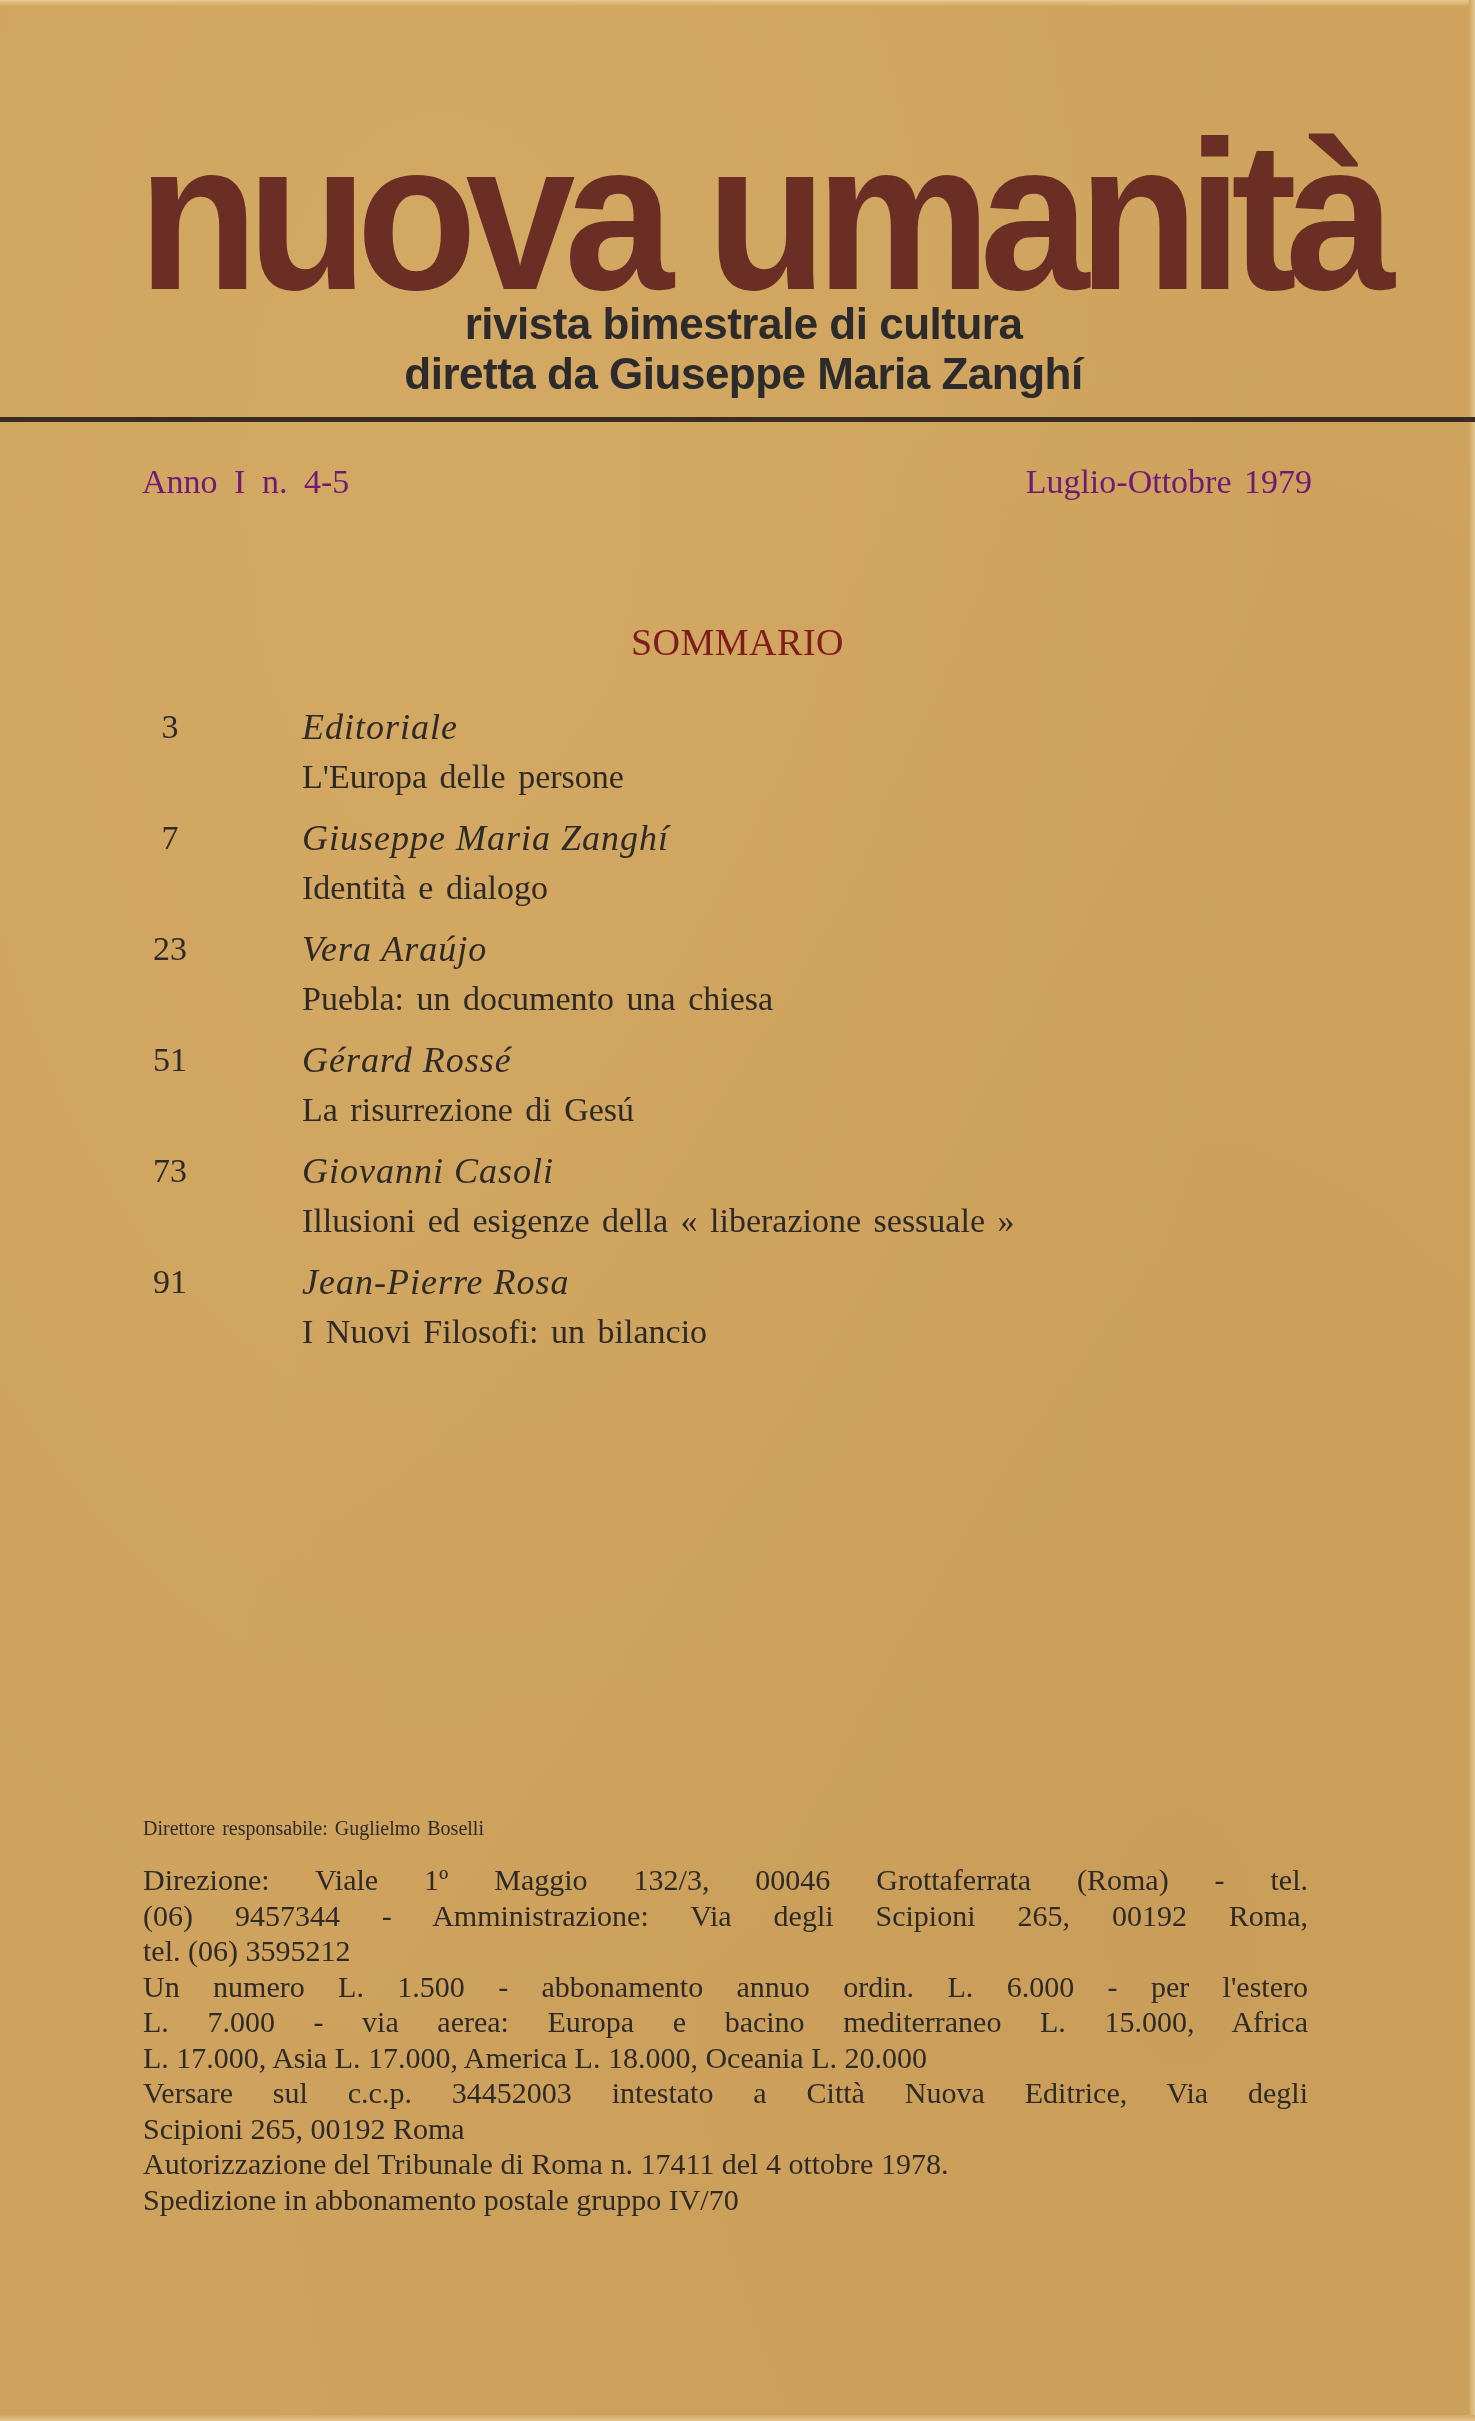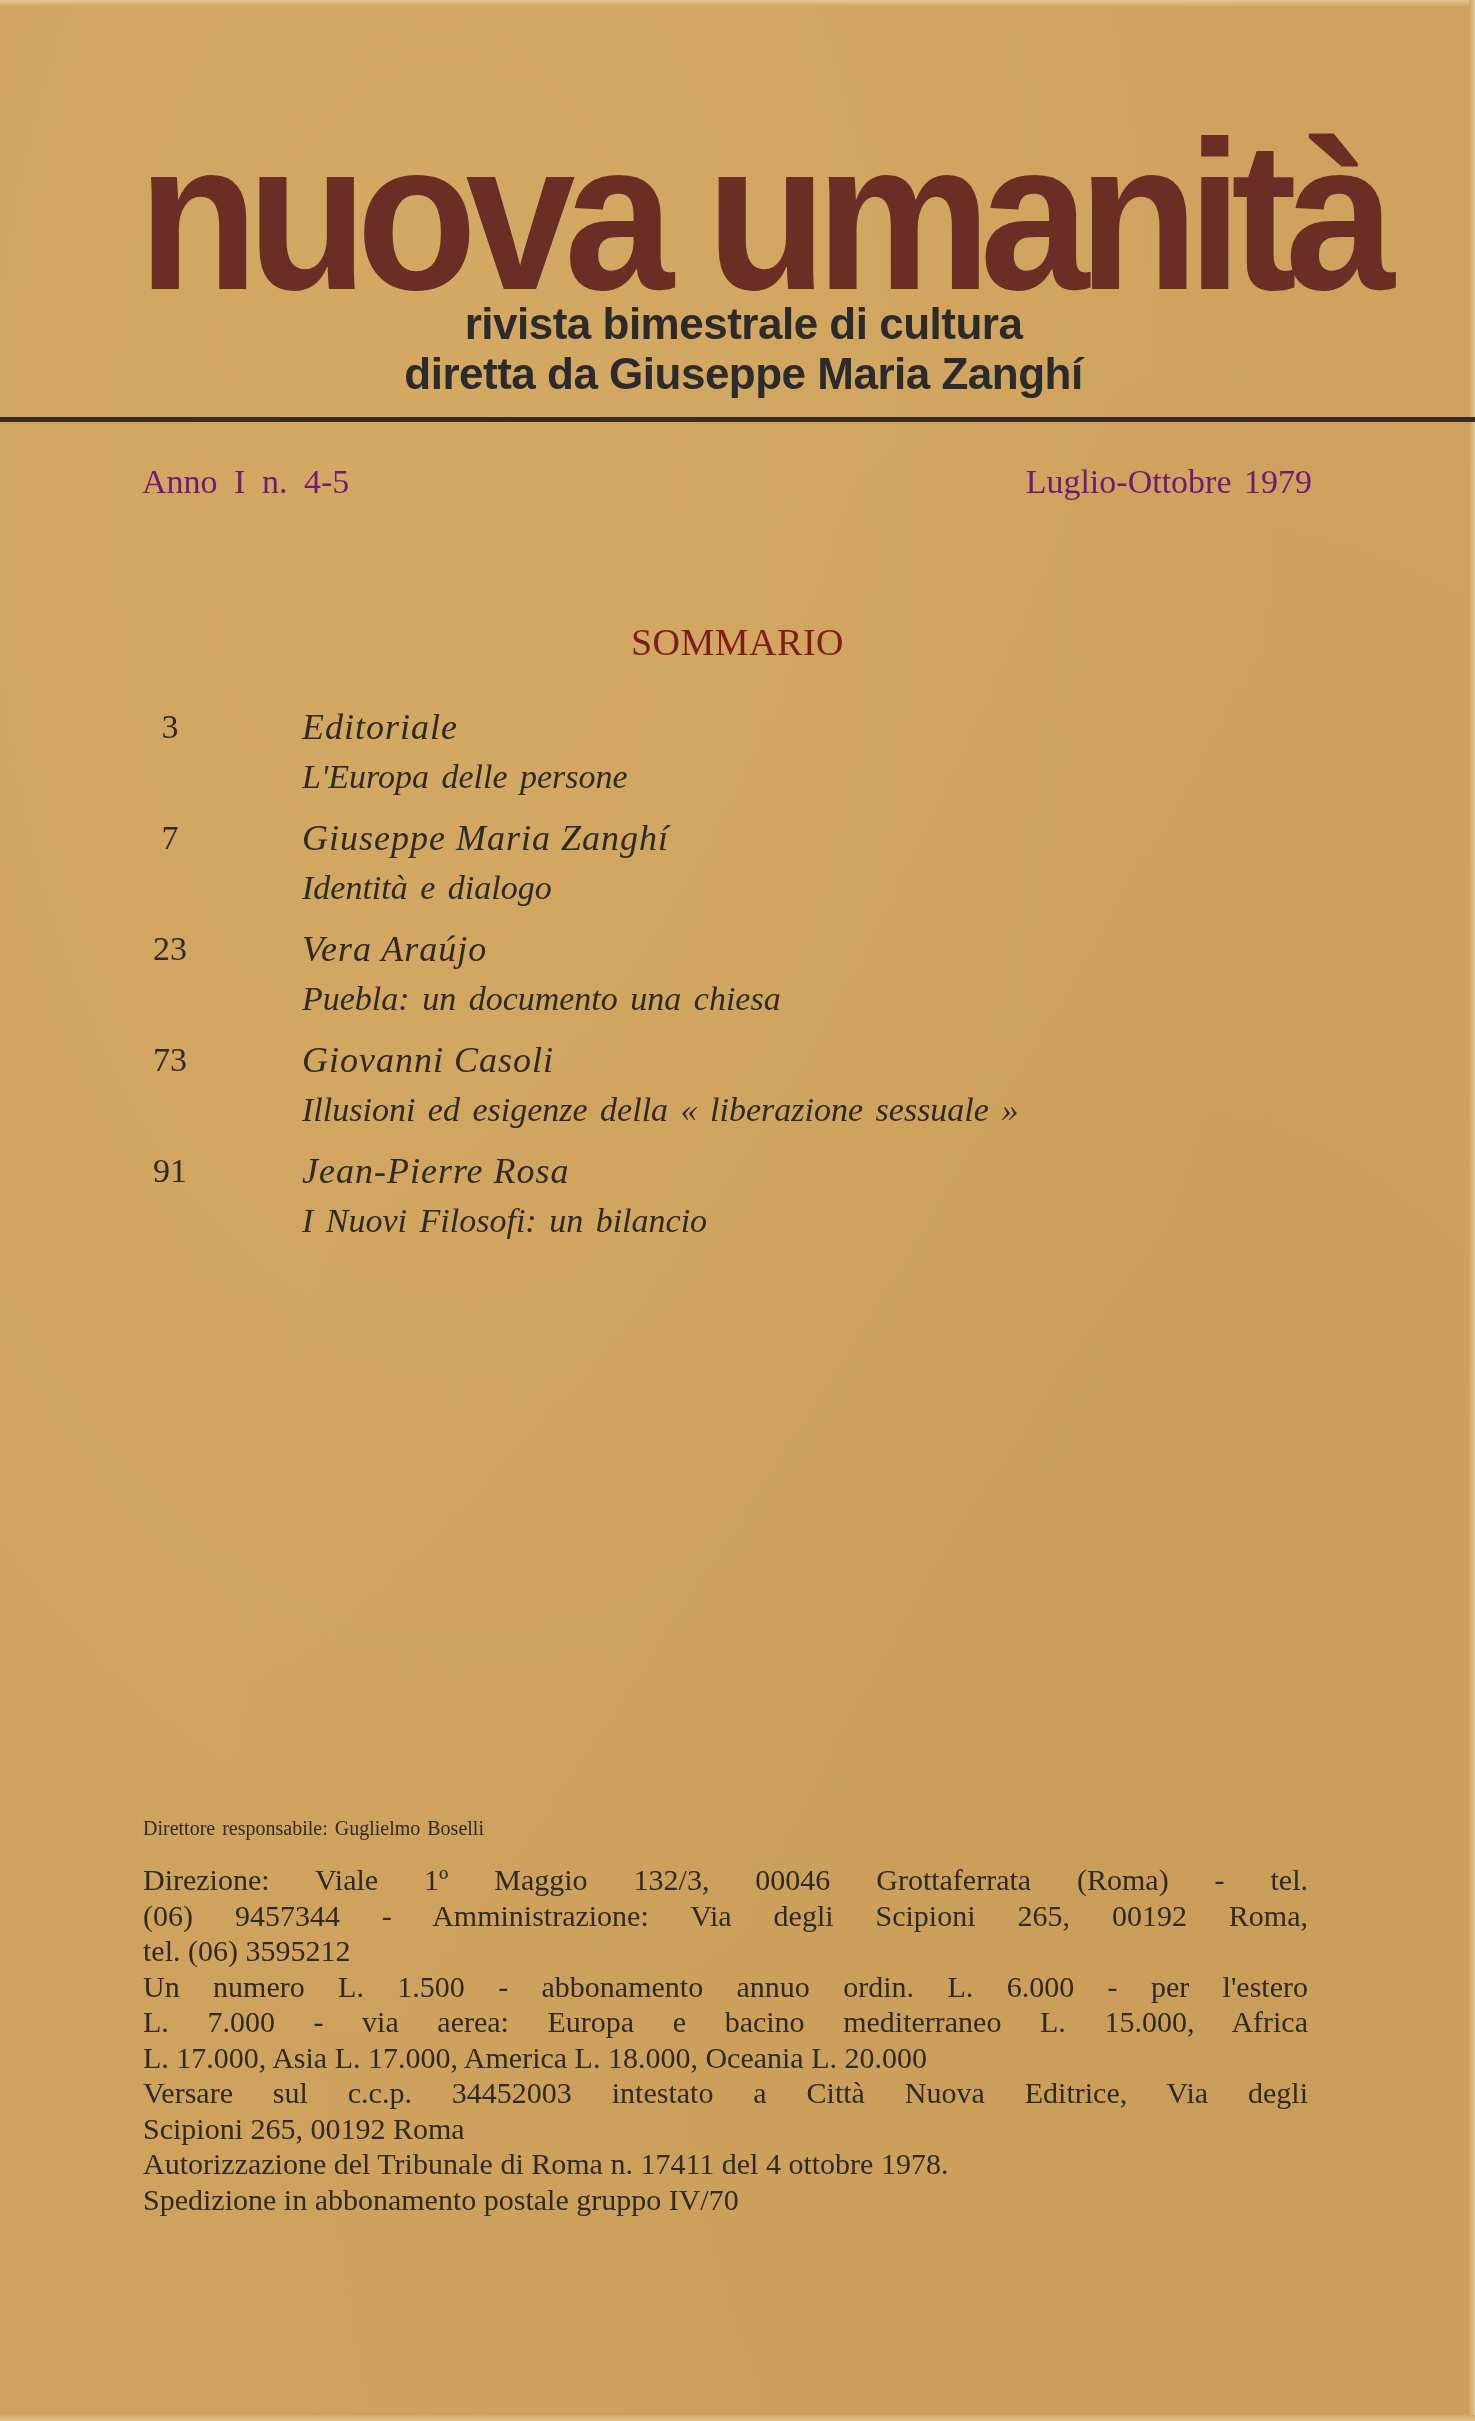--- a/index.html
+++ b/index.html
@@ -128,21 +128,20 @@
       white-space: nowrap;
     }
     .toc-title {
       position: absolute;
       left: 302px;
       top: 50px;
       font-size: 34px;
       line-height: 44px;
       word-spacing: 4px;
       white-space: nowrap;
-      font-style: italic;
     }
 
     .colophon {
       position: absolute;
       left: 143px;
       top: 1808px;
       width: 1165px;
       font-size: 30px;
       color: #2e2a26;
     }
@@ -191,20 +190,25 @@
     </div>
     <div class="toc-entry">
       <span class="toc-page">7</span>
       <span class="toc-author">Giuseppe Maria Zanghí</span>
       <span class="toc-title">Identità e dialogo</span>
     </div>
     <div class="toc-entry">
       <span class="toc-page">23</span>
       <span class="toc-author">Vera Araújo</span>
       <span class="toc-title">Puebla: un documento una chiesa</span>
+    </div>
+    <div class="toc-entry">
+      <span class="toc-page">51</span>
+      <span class="toc-author">Gérard Rossé</span>
+      <span class="toc-title">La risurrezione di Gesú</span>
     </div>
     <div class="toc-entry">
       <span class="toc-page">73</span>
       <span class="toc-author">Giovanni Casoli</span>
       <span class="toc-title">Illusioni ed esigenze della « liberazione sessuale »</span>
     </div>
     <div class="toc-entry">
       <span class="toc-page">91</span>
       <span class="toc-author">Jean-Pierre Rosa</span>
       <span class="toc-title">I Nuovi Filosofi: un bilancio</span>

